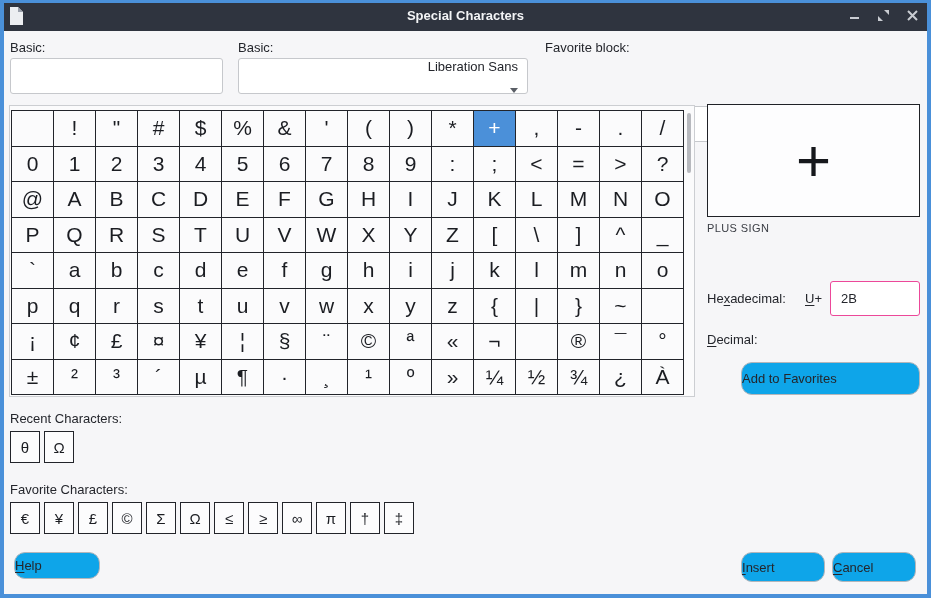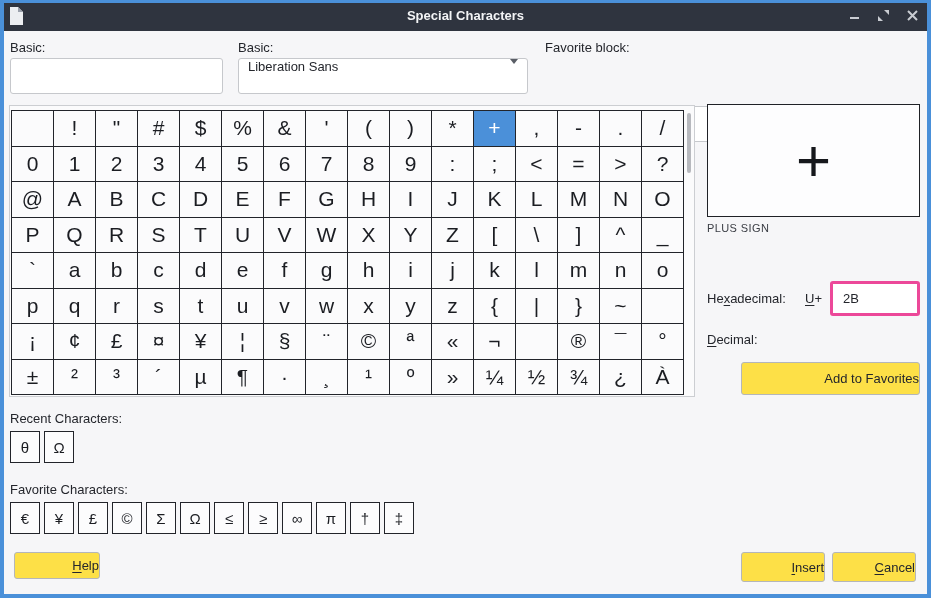--- a/index.html
+++ b/index.html
@@ -31,21 +31,21 @@
   .win-btn { width:14px; height:14px; display:flex; align-items:center; justify-content:center; cursor:default; }
   .min-bar { width:9px; height:2px; background:#c9ccd2; margin-top:5px; }
   
   .fld-label { position:absolute; font-size:13px; color:#24262c; }
   .text-input, .dropdown {
     position:absolute; height:36px; background:#ffffff;
     border:1px solid #c6c8cc; border-radius:3px;
     font-family:"Liberation Sans", sans-serif;
     font-size:13px; color:#24262c; padding:0 9px;
   }
-  .dropdown { display:flex; align-items:flex-start; }
+  .dropdown { display:flex; align-items:flex-end;flex-direction:column; }
   .dropdown .dd-value { flex:1 1 auto; }
   .dd-arrow {
     width:0; height:0; flex:0 0 auto;
     border-left:4px solid transparent; border-right:4px solid transparent;
     border-top:5px solid #5a5e66;
   }
   
   .grid-outer {
     position:absolute; left:9px; top:105px; width:686px; height:292px;
     border:1px solid #ccced2; background:#fbfbfc;
@@ -81,33 +81,33 @@
   }
   .detail-row {
     position:absolute; left:707px; width:213px; height:36px;
     display:flex; align-items:center; font-size:13px;
   }
   .row-hex { top:280px; }
   .row-dec { top:321px; }
   .detail-row .spacer { flex:1 1 auto; }
   .uplus { margin-right:8px; }
   .small-input {
-    height:35px; background:#ffffff; border:3px solid #ec4899;
+    height:35px; background:#ffffff; border:1px solid #ec4899;
     border-radius:3px; font-family:"Liberation Sans", sans-serif;
     font-size:13px; color:#24262c; padding:0 10px;
   }
   .hex-input { width:90px; }
   .dec-input { width:115px; }
   .mn { text-decoration:underline; text-underline-offset:2px; }
   
   .btn {
-    position:absolute; background:#fde047; border:1px solid #b4b6ba;
-    border-radius:3px; font-family:"Liberation Sans", sans-serif;
+    position:absolute; background:#0ea5e9; border:1px solid #b4b6ba;
+    border-radius:11px; font-family:"Liberation Sans", sans-serif;
     font-size:13px; color:#24262c;
-    display:flex; align-items:center; justify-content:flex-end; cursor:default;
+    display:flex; align-items:center; justify-content:flex-start; cursor:default;
   }
   .btn-addfav { left:741px; top:362px; width:179px; height:33px; }
   .btn-help   { left:14px;  top:552px; width:86px;  height:27px; }
   .btn-insert { left:741px; top:552px; width:84px;  height:30px; }
   .btn-cancel { left:832px; top:552px; width:84px;  height:30px; }
   
   .section-label { position:absolute; font-size:13px; color:#24262c; }
   .char-row { position:absolute; left:10px; display:flex; gap:4px; }
   .row-recent { top:431px; }
   .row-fav { top:502px; }

